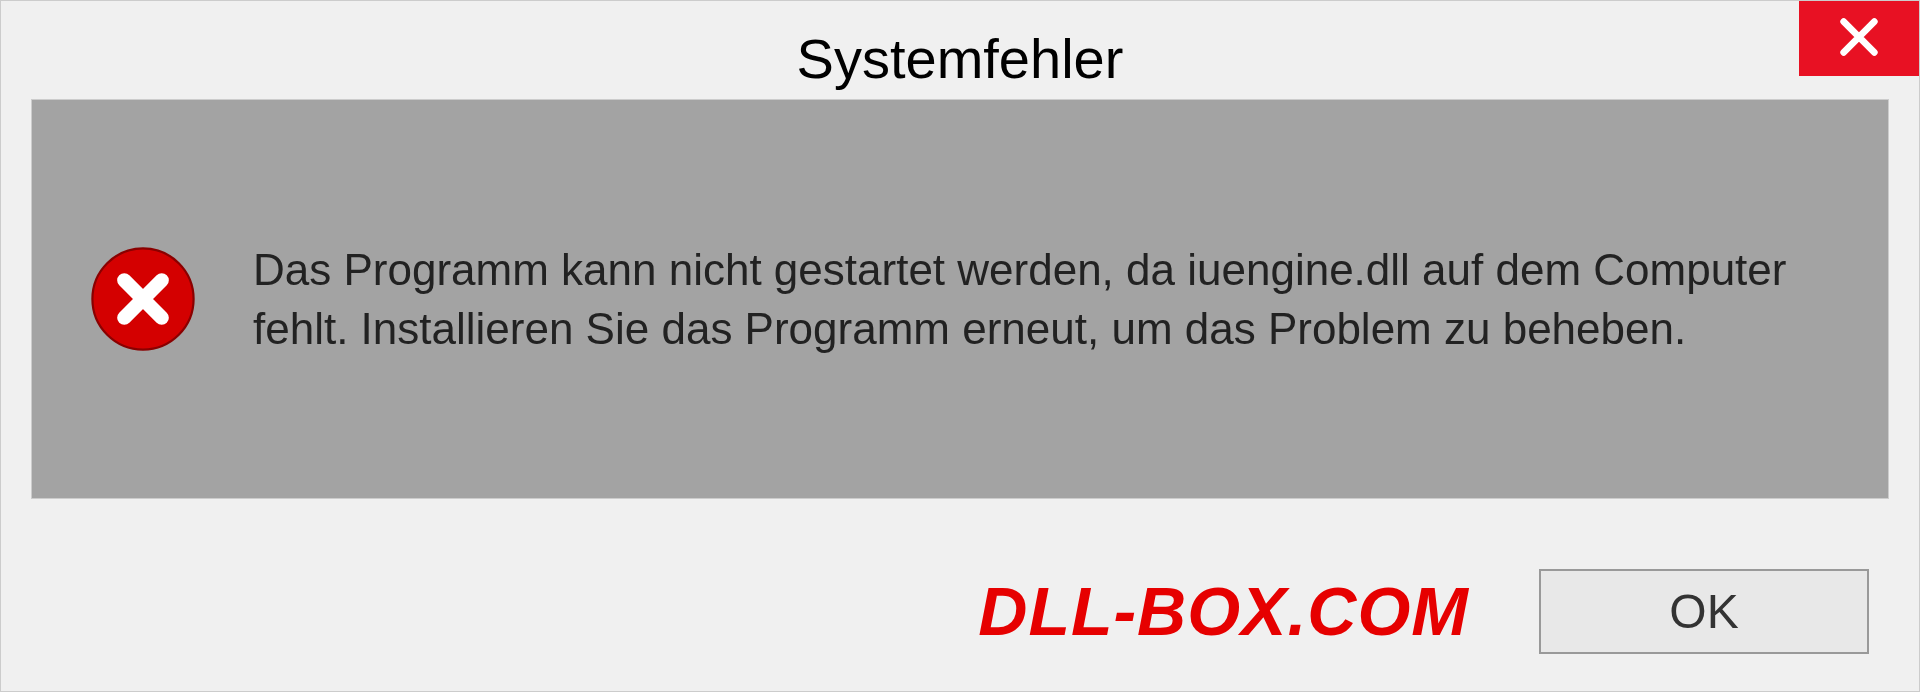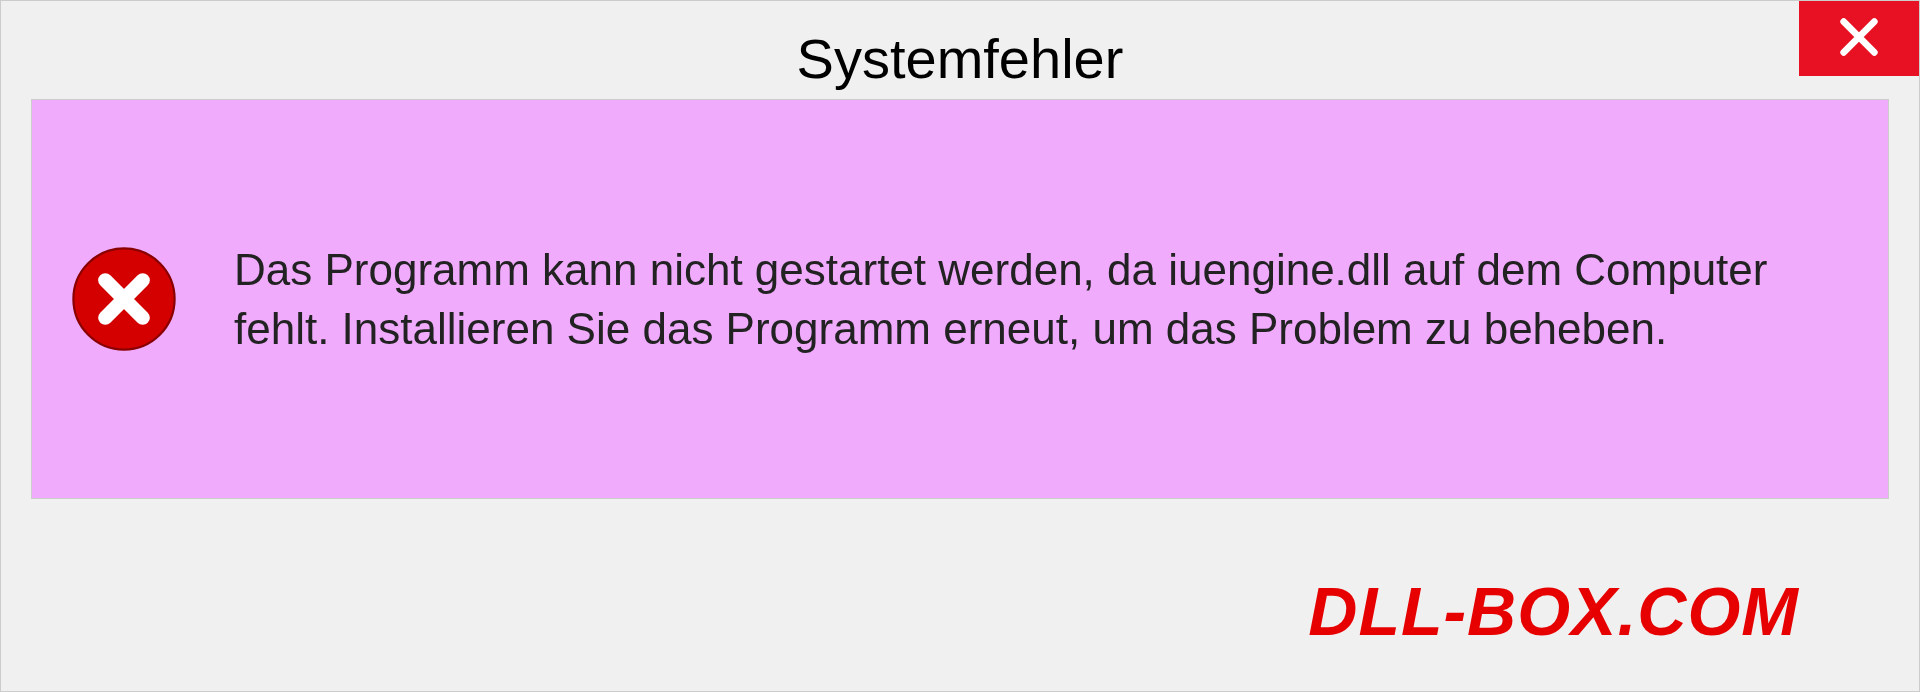--- a/index.html
+++ b/index.html
@@ -54,25 +54,25 @@
     }
 
     .close-button svg {
       width: 46px;
       height: 46px;
     }
 
     .content-panel {
       margin: 8px 30px 0 30px;
       height: 400px;
-      background: #f0abfc;
+      background: #a3a3a3;
       border: 1px solid #ccc;
       display: flex;
       align-items: center;
-      padding: 0 32px;
+      padding: 0 51px;
     }
 
     .error-icon-wrap {
       width: 120px;
       height: 120px;
       flex-shrink: 0;
       margin-right: 50px;
       display: flex;
       align-items: center;
       justify-content: center;
@@ -149,15 +149,16 @@
         <circle cx="50" cy="50" r="46" fill="#d40000"></circle>
         <circle cx="50" cy="50" r="46" fill="none" stroke="#8a0000" stroke-width="2"></circle>
         <path d="M33 33 L67 67 M67 33 L33 67" stroke="#ffffff" stroke-width="13" stroke-linecap="round" fill="none"></path>
       </svg>
     </div>
     <div class="message-text">Das Programm kann nicht gestartet werden, da iuengine.dll auf dem Computer fehlt. Installieren Sie das Programm erneut, um das Problem zu beheben.</div>
   </div>
 
   <div class="footer">
     <div class="watermark">DLL-BOX.COM</div>
+    <button class="ok-button">OK</button>
   </div>
 
 </div>
 
 </body></html>

